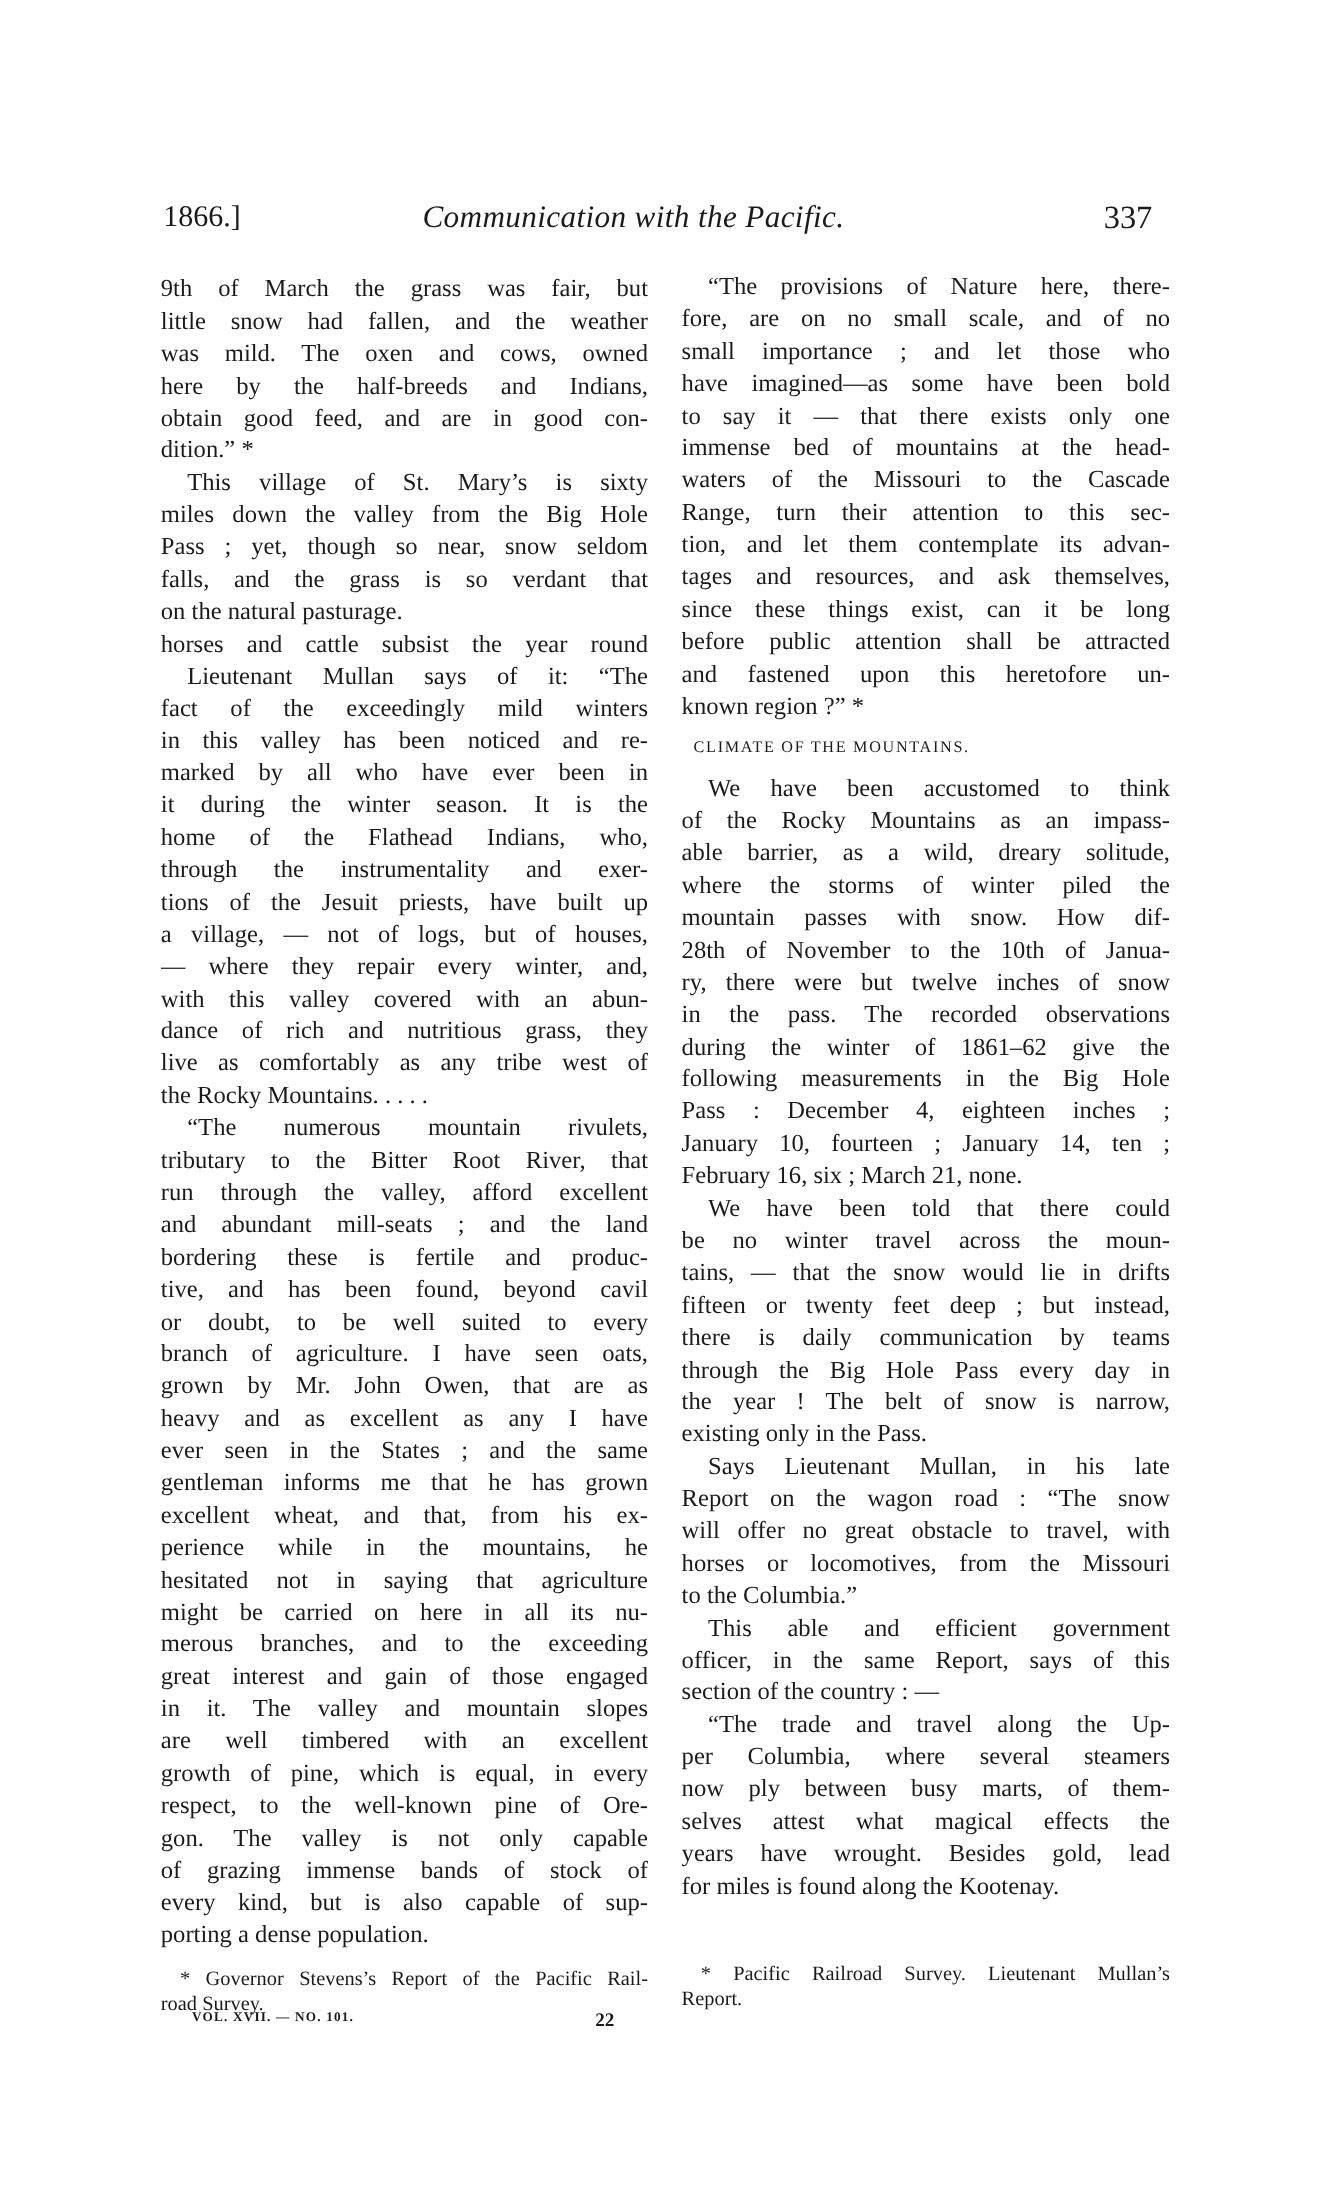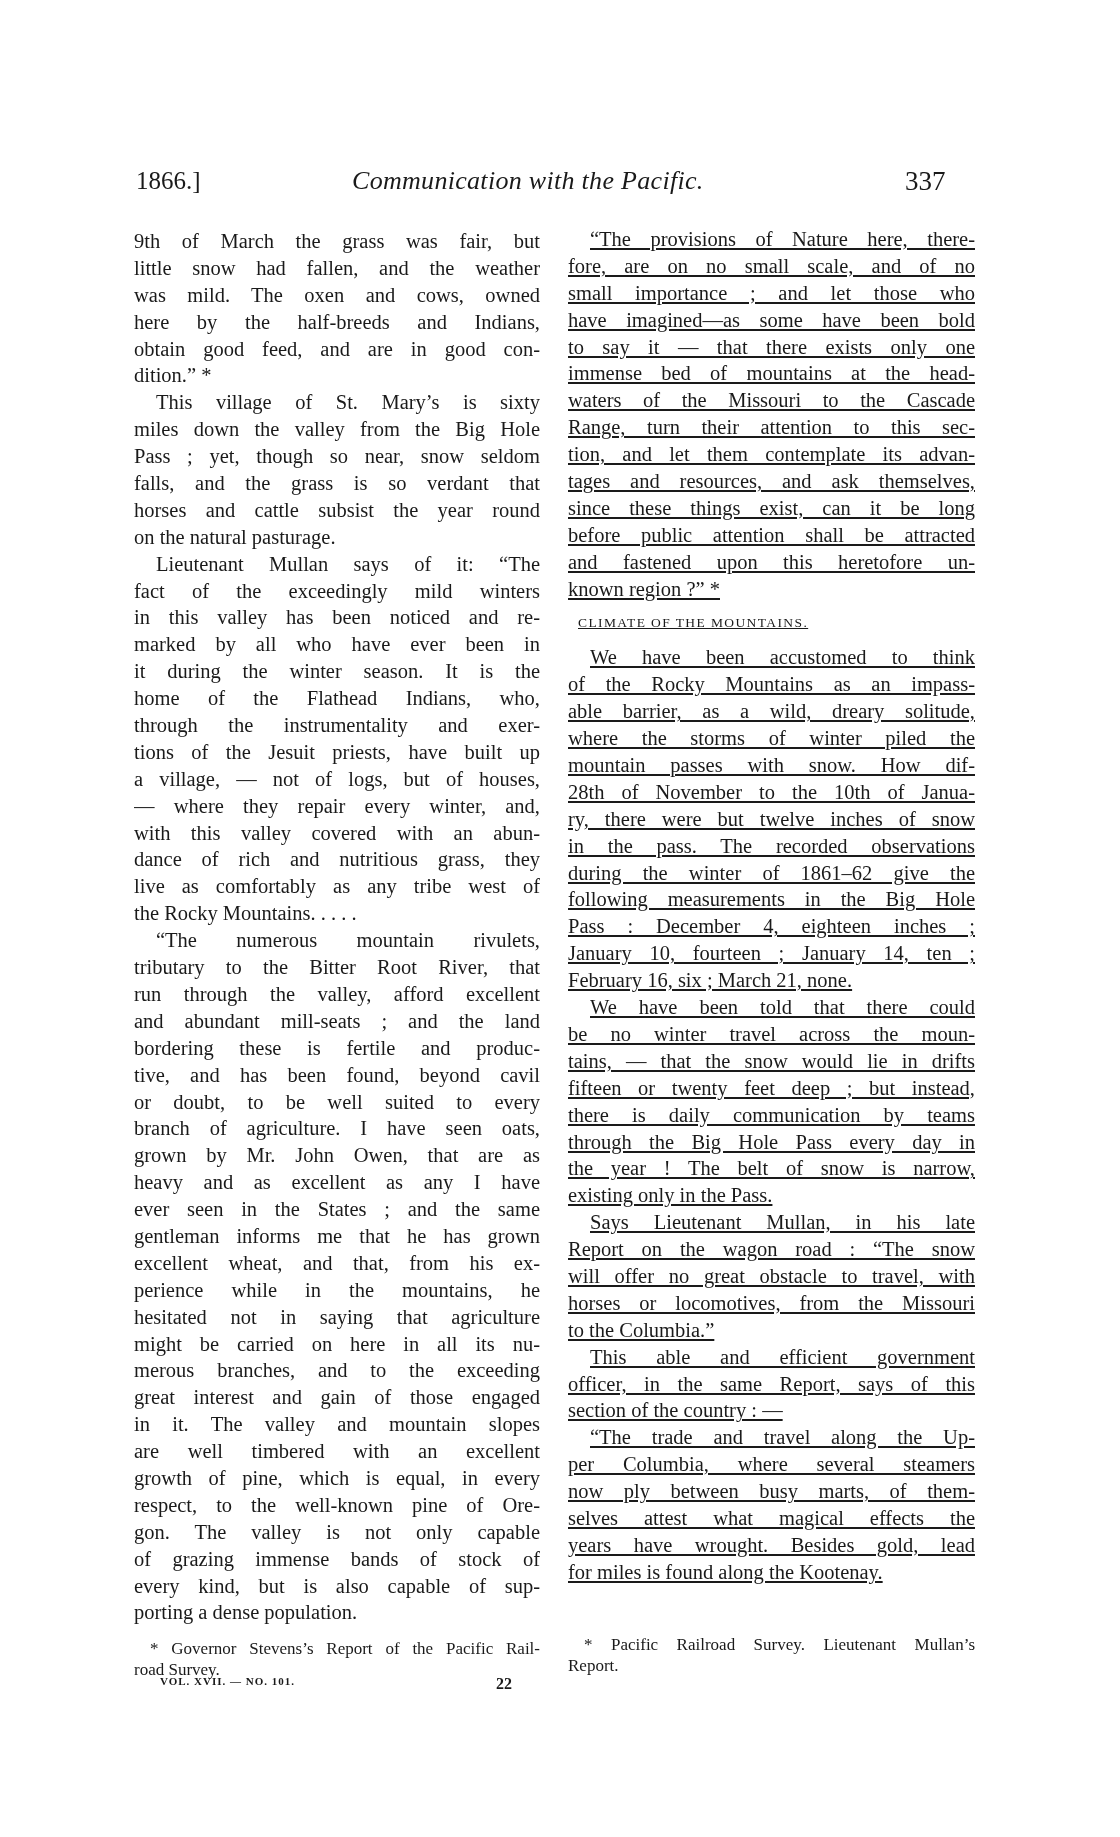--- a/index.html
+++ b/index.html
@@ -2,24 +2,24 @@
 <html><head>
 <meta charset="utf-8">
 <style>
   html, body { margin:0; padding:0; background:#ffffff; }
   body { width:1120px; height:1837px; position:relative; overflow:hidden; color:#1a1a1a;
          font-family:"Liberation Serif","DejaVu Serif",serif; }
   .page { position:absolute; left:0; top:0; width:1120px; height:1307px; background:#fff; }
   .hdr { position:absolute; top:166px; height:30px; font-size:25px; line-height:30px; white-space:nowrap; }
   .hdr-year { left:136px; }
   .hdr-title { left:352px; font-style:italic; font-size:26px; letter-spacing:0.3px; }
-  .hdr-page { left:905px; width:70px; text-align:left; font-size:27px; }
+  .hdr-page { left:905px; width:70px; text-align:center; font-size:27px; }
   .col { position:absolute; width:406px; }
   .col-left { left:134px; top:228px; }
-  .col-right { left:568px; top:226px; width:407px;text-decoration:underline; }
+  .col-right { left:568px; top:226px; width:407px; }
   .ln { display:block; height:26.9px; line-height:26.9px; font-size:20.5px; white-space:nowrap;
         text-align:justify; text-align-last:justify; overflow:hidden; }
   .ln.last { text-align-last:left; }
   .ln.indent { padding-left:22px; }
   .heading { display:block; height:42px; line-height:42px; font-size:13.5px; letter-spacing:1.4px;
              text-align:left; padding-left:10px; }
   .fn { position:absolute; font-size:17px; line-height:21px; }
   .fn .ln2 { display:block; white-space:nowrap; text-align:justify; text-align-last:justify; }
   .fn .ln2.last { text-align-last:left; }
   .fn-left { left:134px; top:1638px; width:406px; }
@@ -40,22 +40,22 @@
       <span class="ln">9th of March the grass was fair, but</span>
       <span class="ln">little snow had fallen, and the weather</span>
       <span class="ln">was mild.  The oxen and cows, owned</span>
       <span class="ln">here by the half-breeds and Indians,</span>
       <span class="ln">obtain good feed, and are in good con-</span>
       <span class="ln last">dition.” *</span>
       <span class="ln indent">This village of St. Mary’s is sixty</span>
       <span class="ln">miles down the valley from the Big Hole</span>
       <span class="ln">Pass ; yet, though so near, snow seldom</span>
       <span class="ln">falls, and the grass is so verdant that</span>
+      <span class="ln last">on the natural pasturage.</span>
       <span class="ln">horses and cattle subsist the year round</span>
-      <span class="ln last">on the natural pasturage.</span>
       <span class="ln indent">Lieutenant Mullan says of it: “The</span>
       <span class="ln">fact of the exceedingly mild winters</span>
       <span class="ln">in this valley has been noticed and re-</span>
       <span class="ln">marked by all who have ever been in</span>
       <span class="ln">it during the winter season.  It is the</span>
       <span class="ln">home of the Flathead Indians, who,</span>
       <span class="ln">through the instrumentality and exer-</span>
       <span class="ln">tions of the Jesuit priests, have built up</span>
       <span class="ln">a village, — not of logs, but of houses,</span>
       <span class="ln">— where they repair every winter, and,</span>

